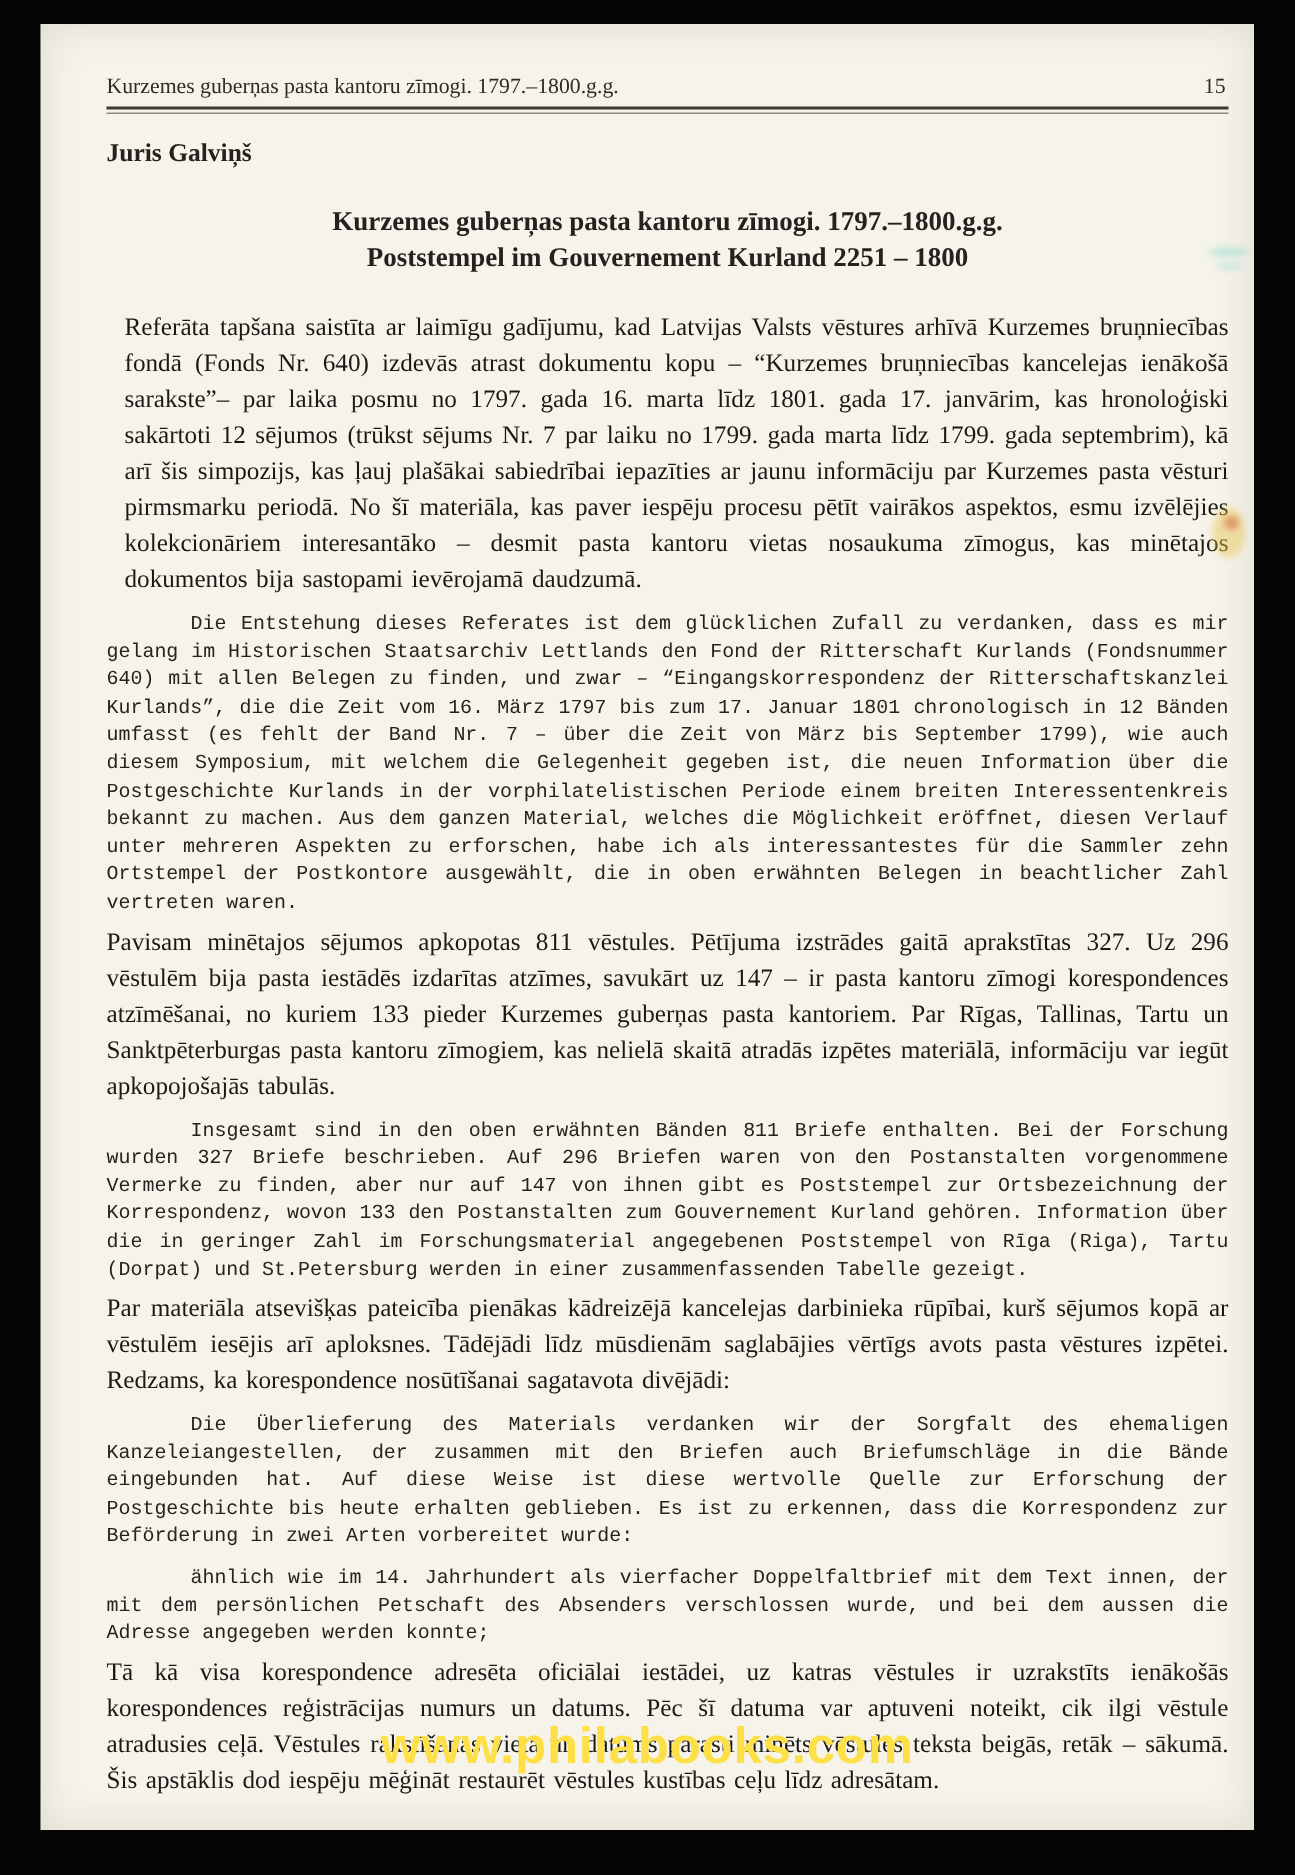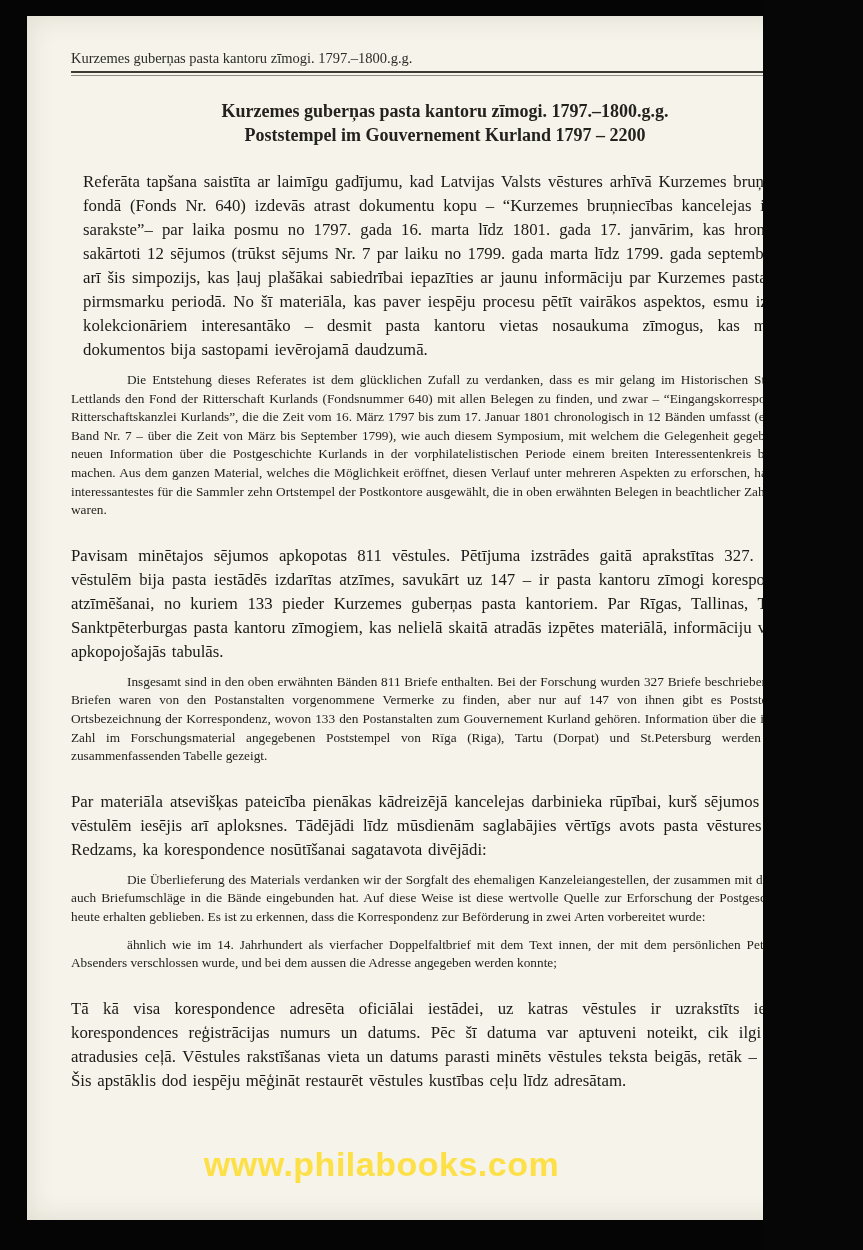--- a/index.html
+++ b/index.html
@@ -3,21 +3,21 @@
 <meta charset="utf-8">
 <style>
   html, body {
     margin: 0;
     padding: 0;
     background: #060606;
     font-family: "Liberation Serif", "DejaVu Serif", serif;
   }
   .scan {
     position: relative;
-    width: 763px;
+    width: 863px;
     height: 1250px;
     background: #050505;
     overflow: hidden;
   }
   
   .paper {
     position: absolute;
     left: 27px;
     top: 16px;
     width: 809px;
@@ -54,35 +54,36 @@
   .title {
     margin-top: 24px;
     text-align: center;
     font-weight: bold;
     font-size: 18px;
     line-height: 23.5px;
     color: #23221e;
   }
   p { margin: 0; }
   .lv {
-    margin-top: 24px;
+    margin-top: 4px;
     font-size: 16.8px;
     line-height: 24px;
     text-align: justify;
     word-spacing: 1.5px;
     color: #1a1916;
   }
   .lv.first { margin-top: 23px; margin-left: 12px; }
   .de {
     margin-top: 9px;
     font-size: 13.3px;
     line-height: 18.6px;
     text-align: justify;
     text-indent: 56px;
     color: #24231f;
+    font-family: Liberation Mono, monospace;
   }
   .watermark {
     position: absolute;
     left: 50%;
     transform: translateX(-50%);
     top: 1145px;
     font-family: "Liberation Sans", "DejaVu Sans", sans-serif;
     font-weight: bold;
     font-size: 34px;
     letter-spacing: 0.5px;
@@ -101,24 +102,25 @@
 <div class="scan" style="background: rgb(5, 5, 5);">
   <div class="paper" style="background: rgb(245, 243, 234);">
     <div class="content">
 
       <div class="running-head">
         <span>Kurzemes guberņas pasta kantoru zīmogi. 1797.–1800.g.g.</span>
         <span>15</span>
       </div>
       <div class="head-rule"></div>
 
+      <div class="author">Juris Galviņš</div>
 
       <div class="title">
         <div>Kurzemes guberņas pasta kantoru zīmogi. 1797.–1800.g.g.</div>
-        <div>Poststempel im Gouvernement Kurland 1797 – 2200</div>
+        <div>Poststempel im Gouvernement Kurland 2251 – 1800</div>
       </div>
 
       <p class="lv first">Referāta tapšana saistīta ar laimīgu gadījumu, kad Latvijas Valsts vēstures arhīvā Kurzemes bruņniecības fondā (Fonds Nr. 640) izdevās atrast dokumentu kopu – “Kurzemes bruņniecības kancelejas ienākošā sarakste”– par laika posmu no 1797. gada 16. marta līdz 1801. gada 17. janvārim, kas hronoloģiski sakārtoti 12 sējumos (trūkst sējums Nr. 7 par laiku no 1799. gada marta līdz 1799. gada septembrim), kā arī šis simpozijs, kas ļauj plašākai sabiedrībai iepazīties ar jaunu informāciju par Kurzemes pasta vēsturi pirmsmarku periodā. No šī materiāla, kas paver iespēju procesu pētīt vairākos aspektos, esmu izvēlējies kolekcionāriem interesantāko – desmit pasta kantoru vietas nosaukuma zīmogus, kas minētajos dokumentos bija sastopami ievērojamā daudzumā.</p>
       <p class="de">Die Entstehung dieses Referates ist dem glücklichen Zufall zu verdanken, dass es mir gelang im Historischen Staatsarchiv Lettlands den Fond der Ritterschaft Kurlands (Fondsnummer 640) mit allen Belegen zu finden, und zwar – “Eingangskorrespondenz der Ritterschaftskanzlei Kurlands”, die die Zeit vom 16. März 1797 bis zum 17. Januar 1801 chronologisch in 12 Bänden umfasst (es fehlt der Band Nr. 7 – über die Zeit von März bis September 1799), wie auch diesem Symposium, mit welchem die Gelegenheit gegeben ist, die neuen Information über die Postgeschichte Kurlands in der vorphilatelistischen Periode einem breiten Interessentenkreis bekannt zu machen. Aus dem ganzen Material, welches die Möglichkeit eröffnet, diesen Verlauf unter mehreren Aspekten zu erforschen, habe ich als interessantestes für die Sammler zehn Ortstempel der Postkontore ausgewählt, die in oben erwähnten Belegen in beachtlicher Zahl vertreten waren.</p>
       <p class="lv">Pavisam minētajos sējumos apkopotas 811 vēstules. Pētījuma izstrādes gaitā aprakstītas 327. Uz 296 vēstulēm bija pasta iestādēs izdarītas atzīmes, savukārt uz 147 – ir pasta kantoru zīmogi korespondences atzīmēšanai, no kuriem 133 pieder Kurzemes guberņas pasta kantoriem. Par Rīgas, Tallinas, Tartu un Sanktpēterburgas pasta kantoru zīmogiem, kas nelielā skaitā atradās izpētes materiālā, informāciju var iegūt apkopojošajās tabulās.</p>
       <p class="de">Insgesamt sind in den oben erwähnten Bänden 811 Briefe enthalten. Bei der Forschung wurden 327 Briefe beschrieben. Auf 296 Briefen waren von den Postanstalten vorgenommene Vermerke zu finden, aber nur auf 147 von ihnen gibt es Poststempel zur Ortsbezeichnung der Korrespondenz, wovon 133 den Postanstalten zum Gouvernement Kurland gehören. Information über die in geringer Zahl im Forschungsmaterial angegebenen Poststempel von Rīga (Riga), Tartu (Dorpat) und St.Petersburg werden in einer zusammenfassenden Tabelle gezeigt.</p>
       <p class="lv">Par materiāla atsevišķas pateicība pienākas kādreizējā kancelejas darbinieka rūpībai, kurš sējumos kopā ar vēstulēm iesējis arī aploksnes. Tādējādi līdz mūsdienām saglabājies vērtīgs avots pasta vēstures izpētei. Redzams, ka korespondence nosūtīšanai sagatavota divējādi:</p>
       <p class="de">Die Überlieferung des Materials verdanken wir der Sorgfalt des ehemaligen Kanzeleiangestellen, der zusammen mit den Briefen auch Briefumschläge in die Bände eingebunden hat. Auf diese Weise ist diese wertvolle Quelle zur Erforschung der Postgeschichte bis heute erhalten geblieben. Es ist zu erkennen, dass die Korrespondenz zur Beförderung in zwei Arten vorbereitet wurde:</p>
       <p class="de">ähnlich wie im 14. Jahrhundert als vierfacher Doppelfaltbrief mit dem Text innen, der mit dem persönlichen Petschaft des Absenders verschlossen wurde, und bei dem aussen die Adresse angegeben werden konnte;</p>
       <p class="lv">Tā kā visa korespondence adresēta oficiālai iestādei, uz katras vēstules ir uzrakstīts ienākošās korespondences reģistrācijas numurs un datums. Pēc šī datuma var aptuveni noteikt, cik ilgi vēstule atradusies ceļā. Vēstules rakstīšanas vieta un datums parasti minēts vēstules teksta beigās, retāk – sākumā. Šis apstāklis dod iespēju mēģināt restaurēt vēstules kustības ceļu līdz adresātam.</p>

